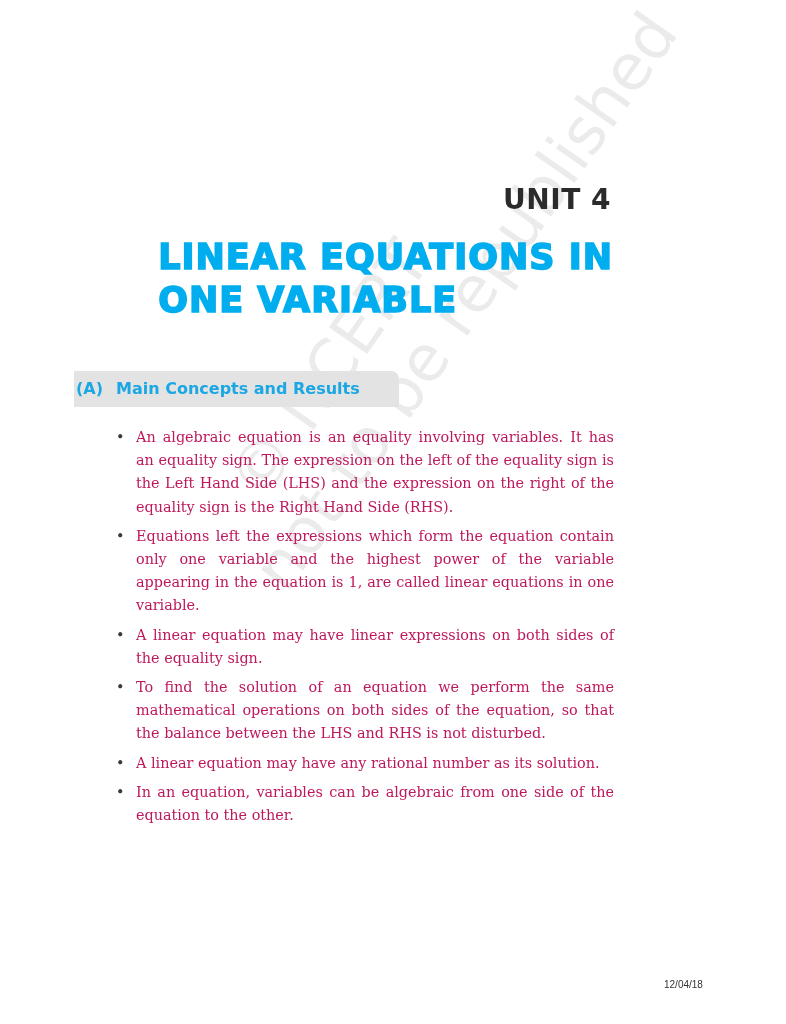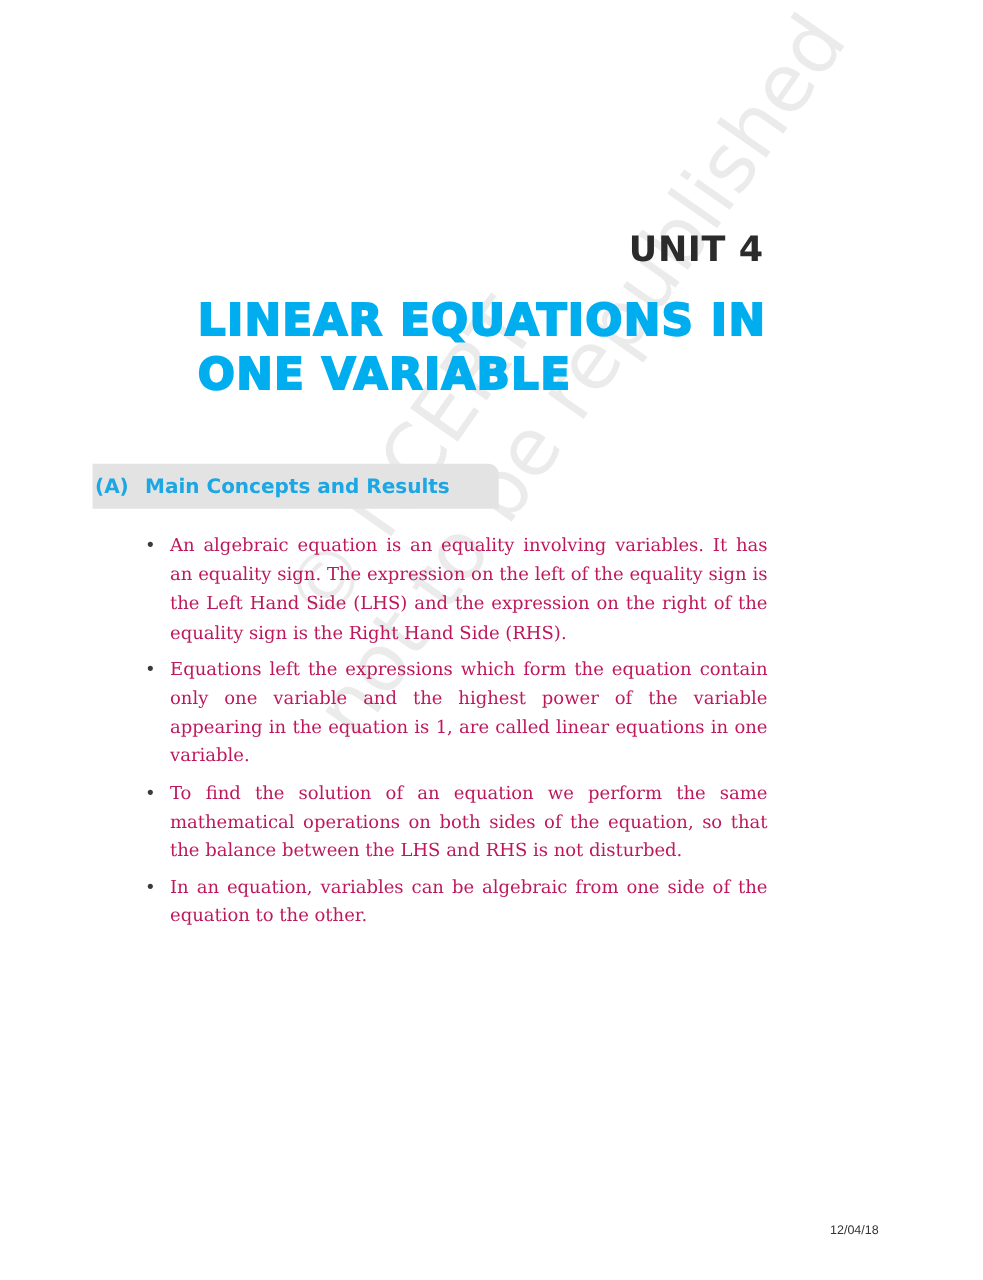--- a/index.html
+++ b/index.html
@@ -33,18 +33,20 @@
   </div>
 
   <div class="section-head">
     <span class="label">(A)</span>
     <span class="text">Main Concepts and Results</span>
   </div>
 
   <ul class="points">
     <li>An algebraic equation is an equality involving variables. It has an equality sign. The expression on the left of the equality sign is the Left Hand Side (LHS) and the expression on the right of the equality sign is the Right Hand Side (RHS).</li>
     <li>Equations left the expressions which form the equation contain only one variable and the highest power of the variable appearing in the equation is 1, are called linear equations in one variable.</li>
+    <li>A linear equation may have linear expressions on both sides of the equality sign.</li>
     <li>To find the solution of an equation we perform the same mathematical operations on both sides of the equation, so that the balance between the LHS and RHS is not disturbed.</li>
+    <li>A linear equation may have any rational number as its solution.</li>
     <li>In an equation, variables can be algebraic from one side of the equation to the other.</li>
   </ul>
 
   <div class="date">12/04/18</div>
 </div>
 
 </body></html>

